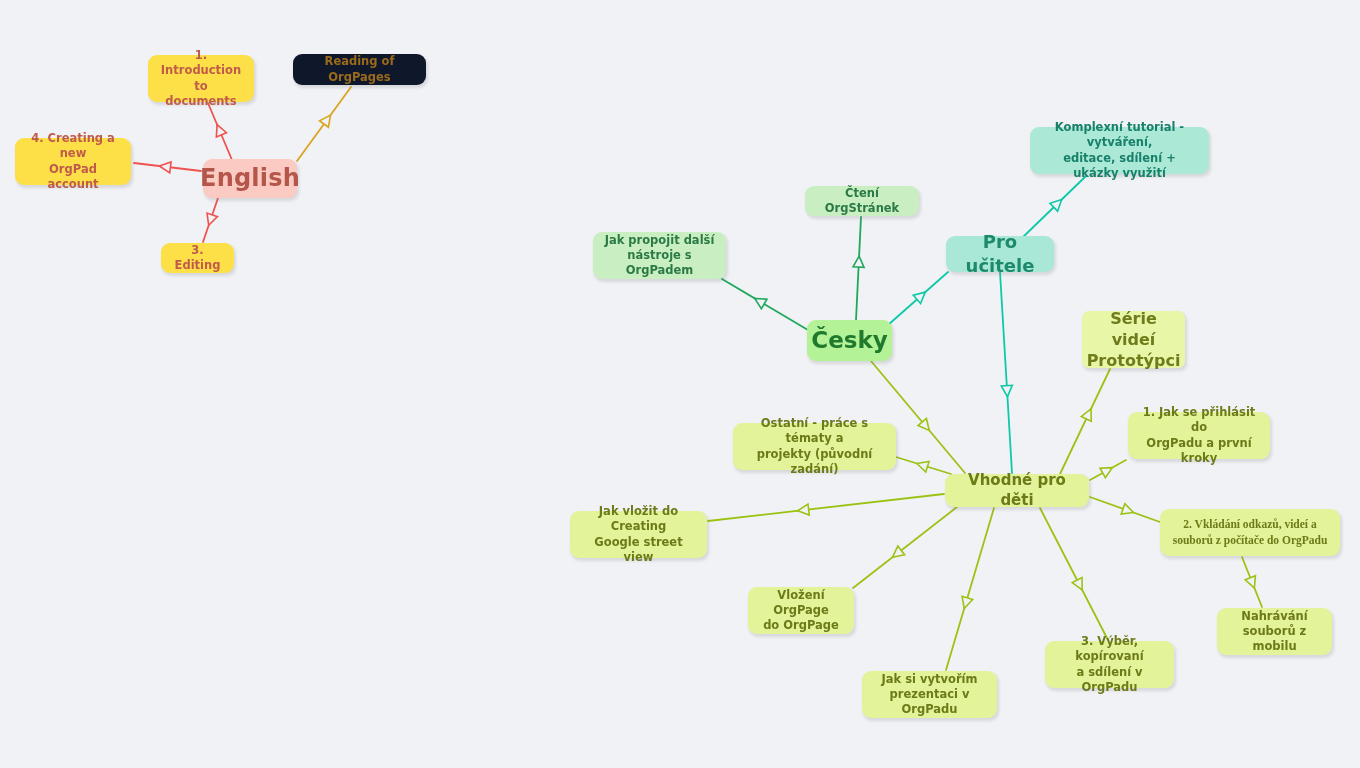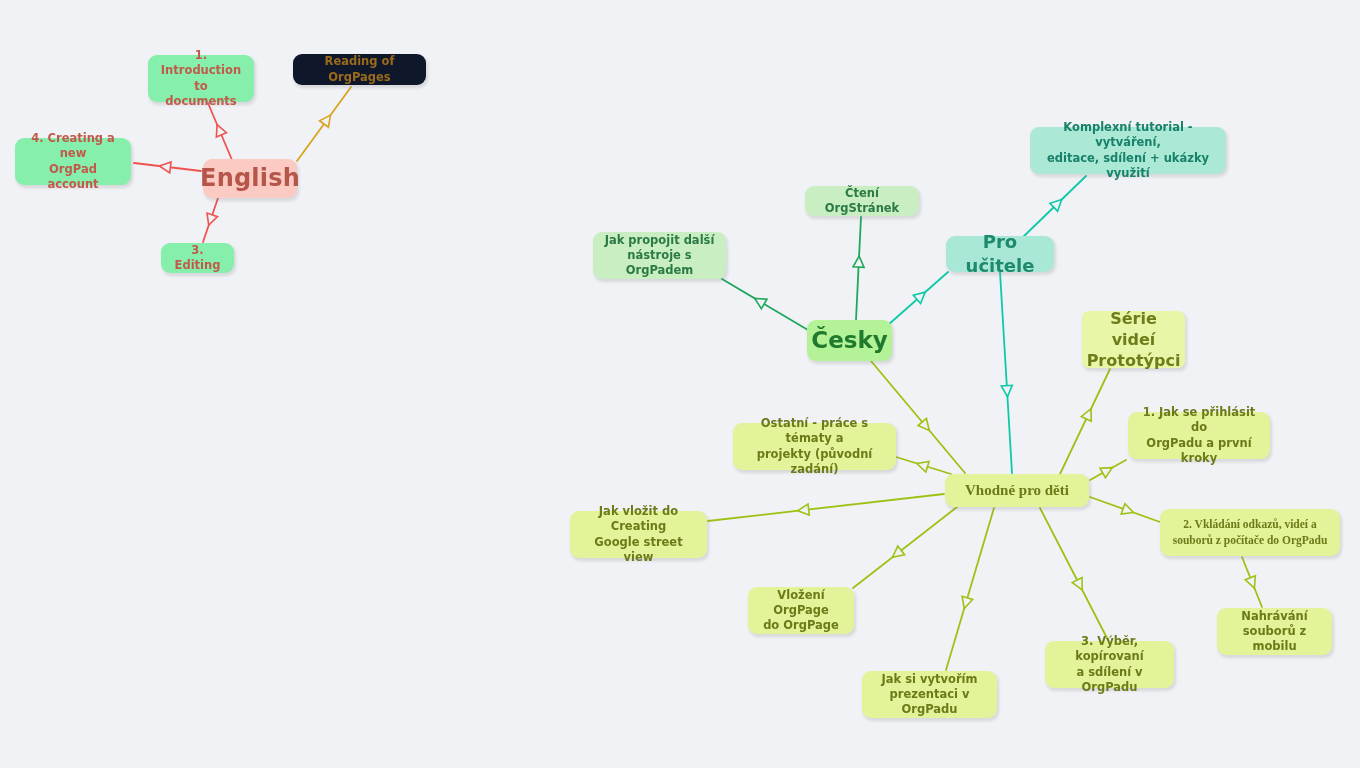--- a/index.html
+++ b/index.html
@@ -40,21 +40,21 @@
   }
   
   .n-pink-root {
     background: #fbcac3;
     color: #b5564a;
     font-size: 24px;
     font-weight: 700;
     letter-spacing: 0.2px;
   }
   .n-pink {
-    background: #86efac;
+    background: #fde047;
     color: #c05a4a;
     font-size: 11.5px;
     font-weight: 700;
   }
   .n-orange {
     background: #0f172a;
     color: #9a6a1c;
     font-size: 11.5px;
     font-weight: 700;
   }
@@ -94,21 +94,20 @@
     background: #e2f39a;
     color: #6d7a18;
     font-size: 11.5px;
     font-weight: 700;
   }
   .n-olive-big {
     background: #e2f39a;
     color: #6d7a18;
     font-size: 15px;
     font-weight: 700;
-    font-family: Liberation Serif, serif;
   }
 </style>
 </head>
 <body>
 
 <div id="canvas">
   <svg id="edge-layer" viewBox="0 0 1360 768" width="1360" height="768">
       <g>
         <line x1="232" y1="160" x2="208" y2="103" stroke="#ef5350" stroke-width="1.8" stroke-linecap="round"></line>
         <polygon points="0,0 -11,-5.5 -11,5.5" fill="#f1f2f5" stroke="#ef5350" stroke-width="1.6" transform="translate(217.12,124.66) rotate(-112.83365417791755)"></polygon>
@@ -192,21 +191,21 @@
 to documents</div>
       <div class="node n-pink" style="left: 15px; top: 138px; width: 116px; height: 47px;">4. Creating a new
 OrgPad account</div>
       <div class="node n-pink" style="left: 161px; top: 243px; width: 73px; height: 30px;">3. Editing</div>
       <div class="node n-orange" style="left: 293px; top: 54px; width: 133px; height: 31px;">Reading of OrgPages</div>
       <div class="node n-green-root" style="left: 807px; top: 320px; width: 85px; height: 41px;">Česky</div>
       <div class="node n-green" style="left: 805px; top: 186px; width: 114px; height: 30px;">Čtení OrgStránek</div>
       <div class="node n-green" style="left: 593px; top: 232px; width: 133px; height: 47px;">Jak propojit další
 nástroje s OrgPadem</div>
       <div class="node n-mint-root" style="left: 946px; top: 236px; width: 108px; height: 36px;">Pro učitele</div>
-      <div class="node n-mint" style="left: 1030px; top: 127px; width: 196px; height: 47px;">Komplexní tutorial - vytváření,
+      <div class="node n-mint" style="left: 1030px; top: 127px; width: 179px; height: 47px;">Komplexní tutorial - vytváření,
 editace, sdílení + ukázky využití</div>
       <div class="node n-olive-big" style="left: 945px; top: 474px; width: 144px; height: 33px;">Vhodné pro děti</div>
       <div class="node n-olive-root" style="left: 1082px; top: 311px; width: 103px; height: 57px;">Série videí
 Prototýpci</div>
       <div class="node n-olive" style="left: 1128px; top: 412px; width: 142px; height: 47px;">1. Jak se přihlásit do
 OrgPadu a první kroky</div>
       <div class="node n-olive" style="left: 1160px; top: 509px; width: 180px; height: 47px; font-family: Liberation Serif, serif;">2. Vkládání odkazů, videí a
 souborů z počítače do OrgPadu</div>
       <div class="node n-olive" style="left: 1217px; top: 608px; width: 115px; height: 47px;">Nahrávání
 souborů z mobilu</div>

